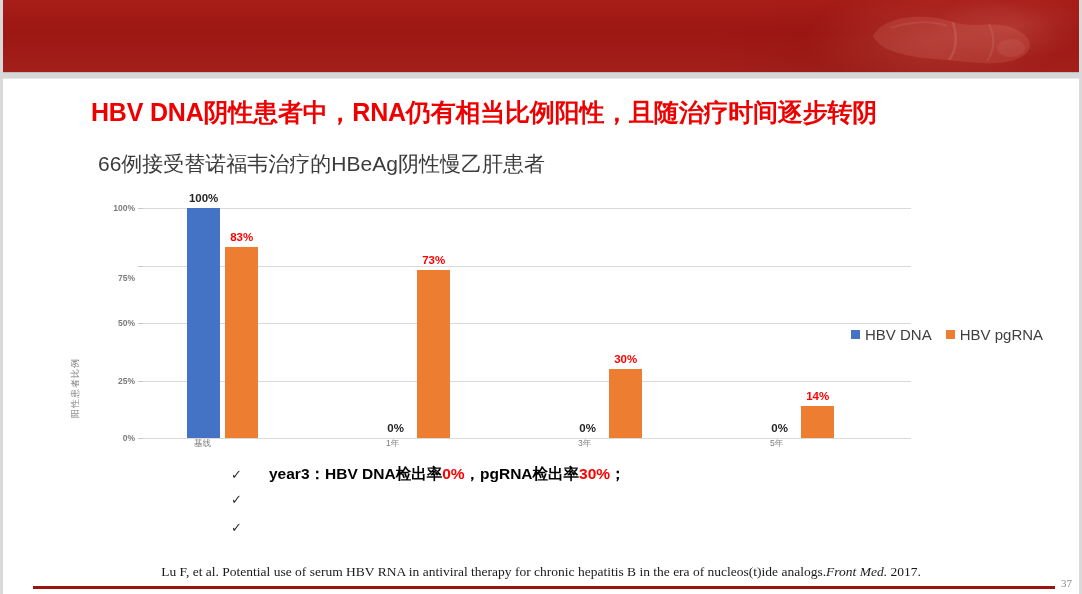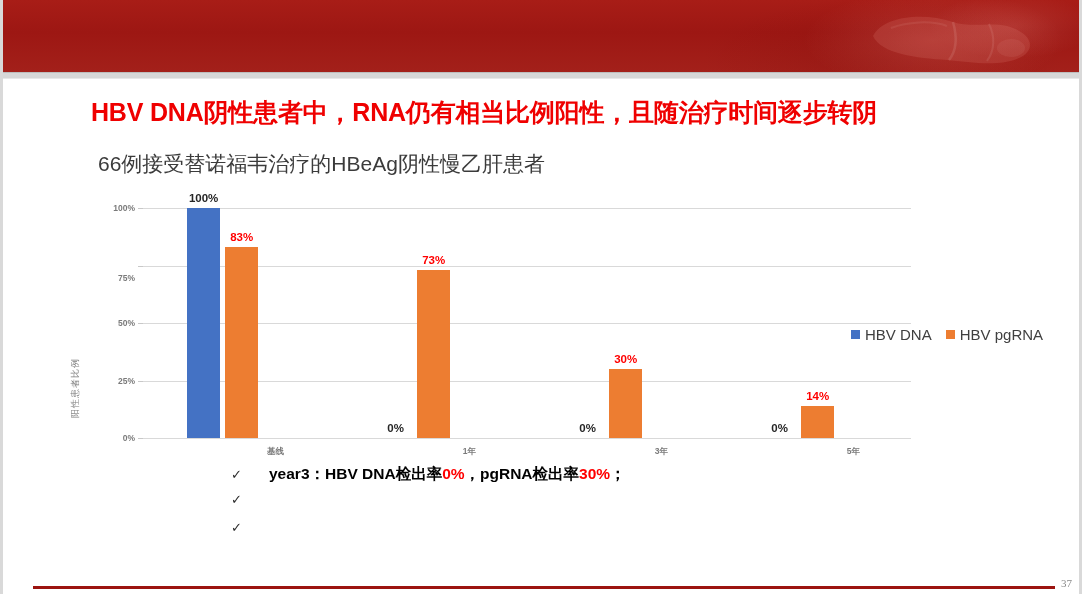--- a/index.html
+++ b/index.html
@@ -146,25 +146,24 @@
     text-align: center;
     font-size: 11.5px;
     font-weight: bold;
     white-space: nowrap;
   }
   .bar-label.dark { color: #262626; }
   .bar-label.red { color: #ff0000; }
   .xtick {
     position: absolute;
     top: 100%;
-    margin-top: 8px;
     width: 90px;
-    text-align: right;
+    text-align: left;
     font-size: 8.5px;
-    font-weight: bold;
+    font-weight: normal;
     color: #7a7a7a;
     white-space: nowrap;
   }
   .legend {
     position: absolute;
     left: 790px; top: 128px;
     display: flex;
     align-items: center;
     gap: 14px;
     white-space: nowrap;
@@ -313,16 +312,19 @@
         <span><span>year3：HBV DNA检出率</span><span class="rd">0%</span><span>，pgRNA检出率</span><span class="rd">30%</span><span>；</span></span>
       </div>
       <div class="bullet-row">
         <span class="check">✓</span>
       </div>
       <div class="bullet-row">
         <span class="check">✓</span>
       </div>
     </div>
 
+  <div class="footnote">
+    <span>Lu F, et al. Potential use of serum HBV RNA in antiviral therapy for chronic hepatitis B in the era of nucleos(t)ide analogs.</span><span class="it">Front Med.</span><span> 2017.</span>
+  </div>
   <div class="bottom-rule"></div>
   <div class="page-num">37</div>
 
 </div>
 
 </body></html>

